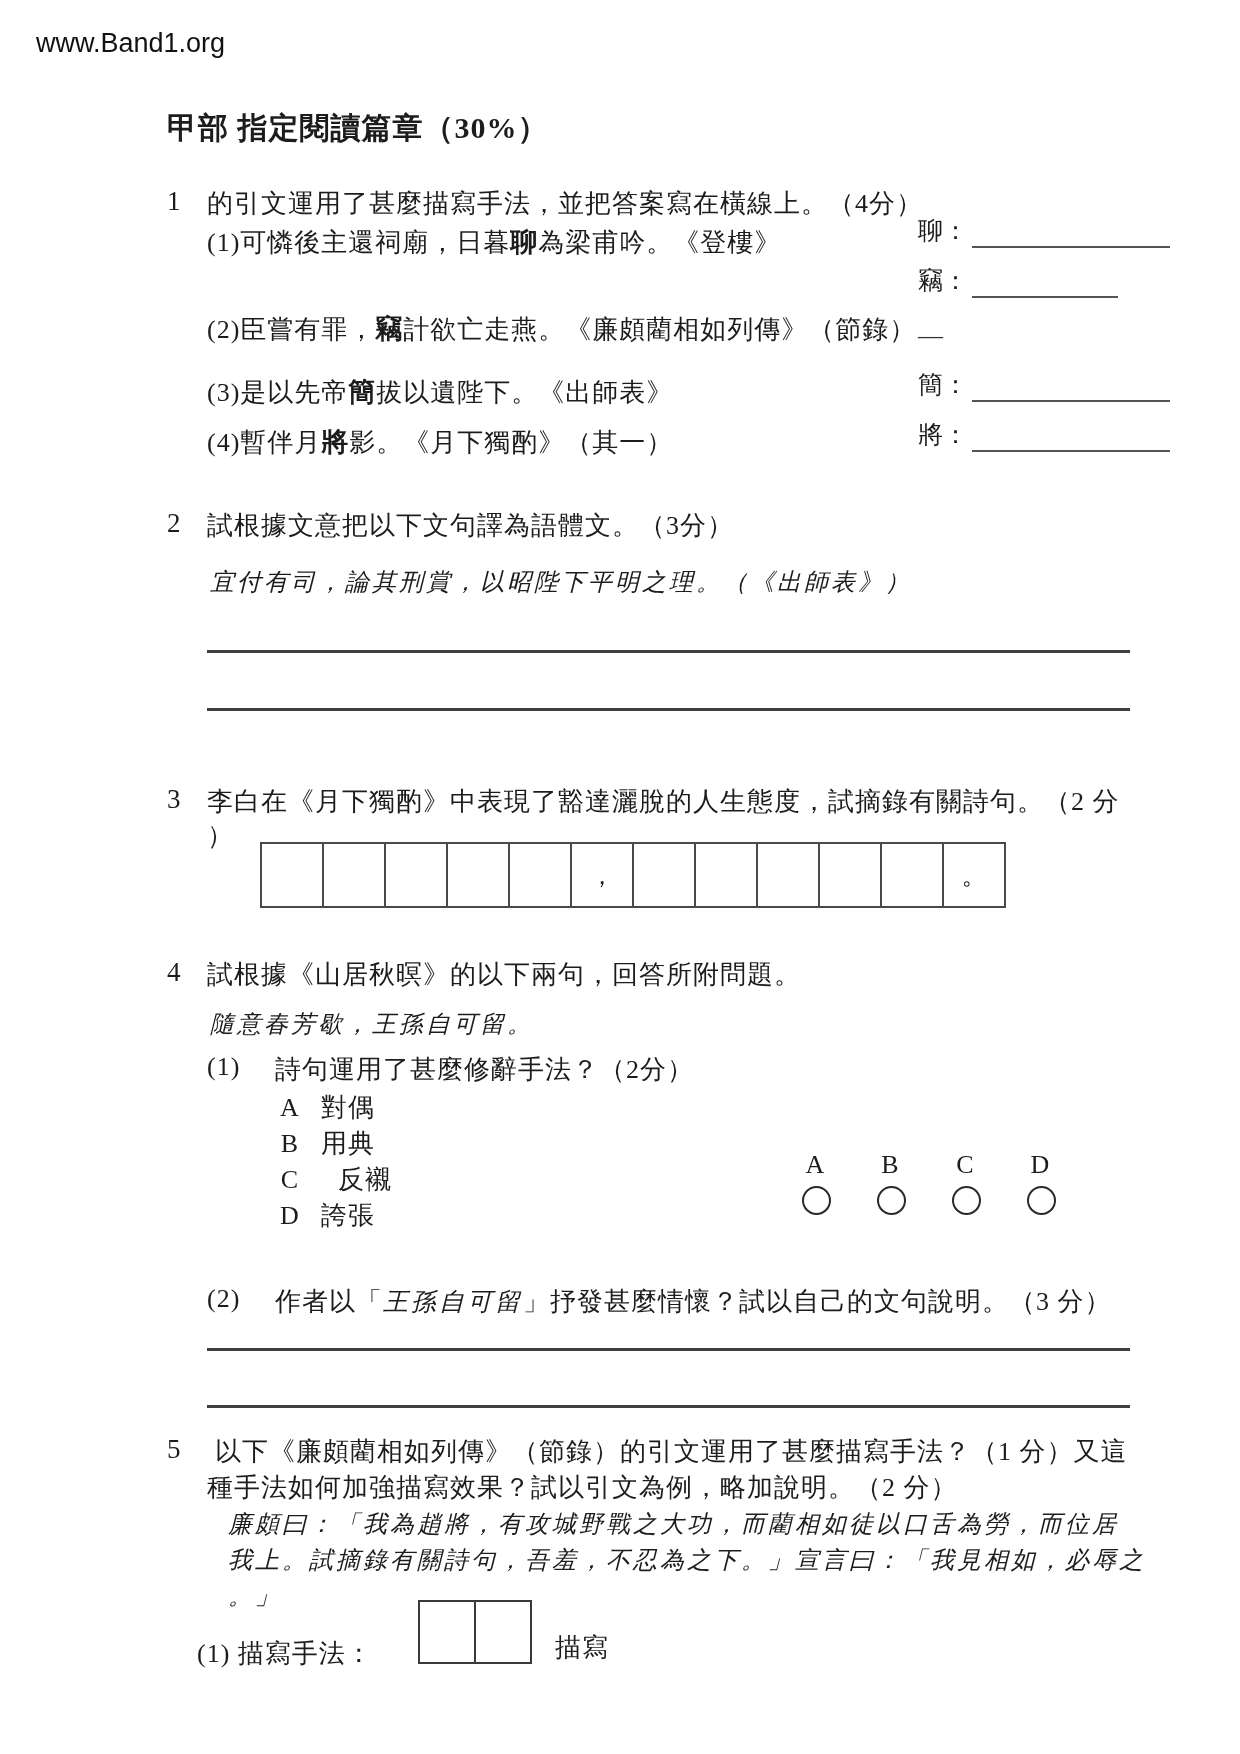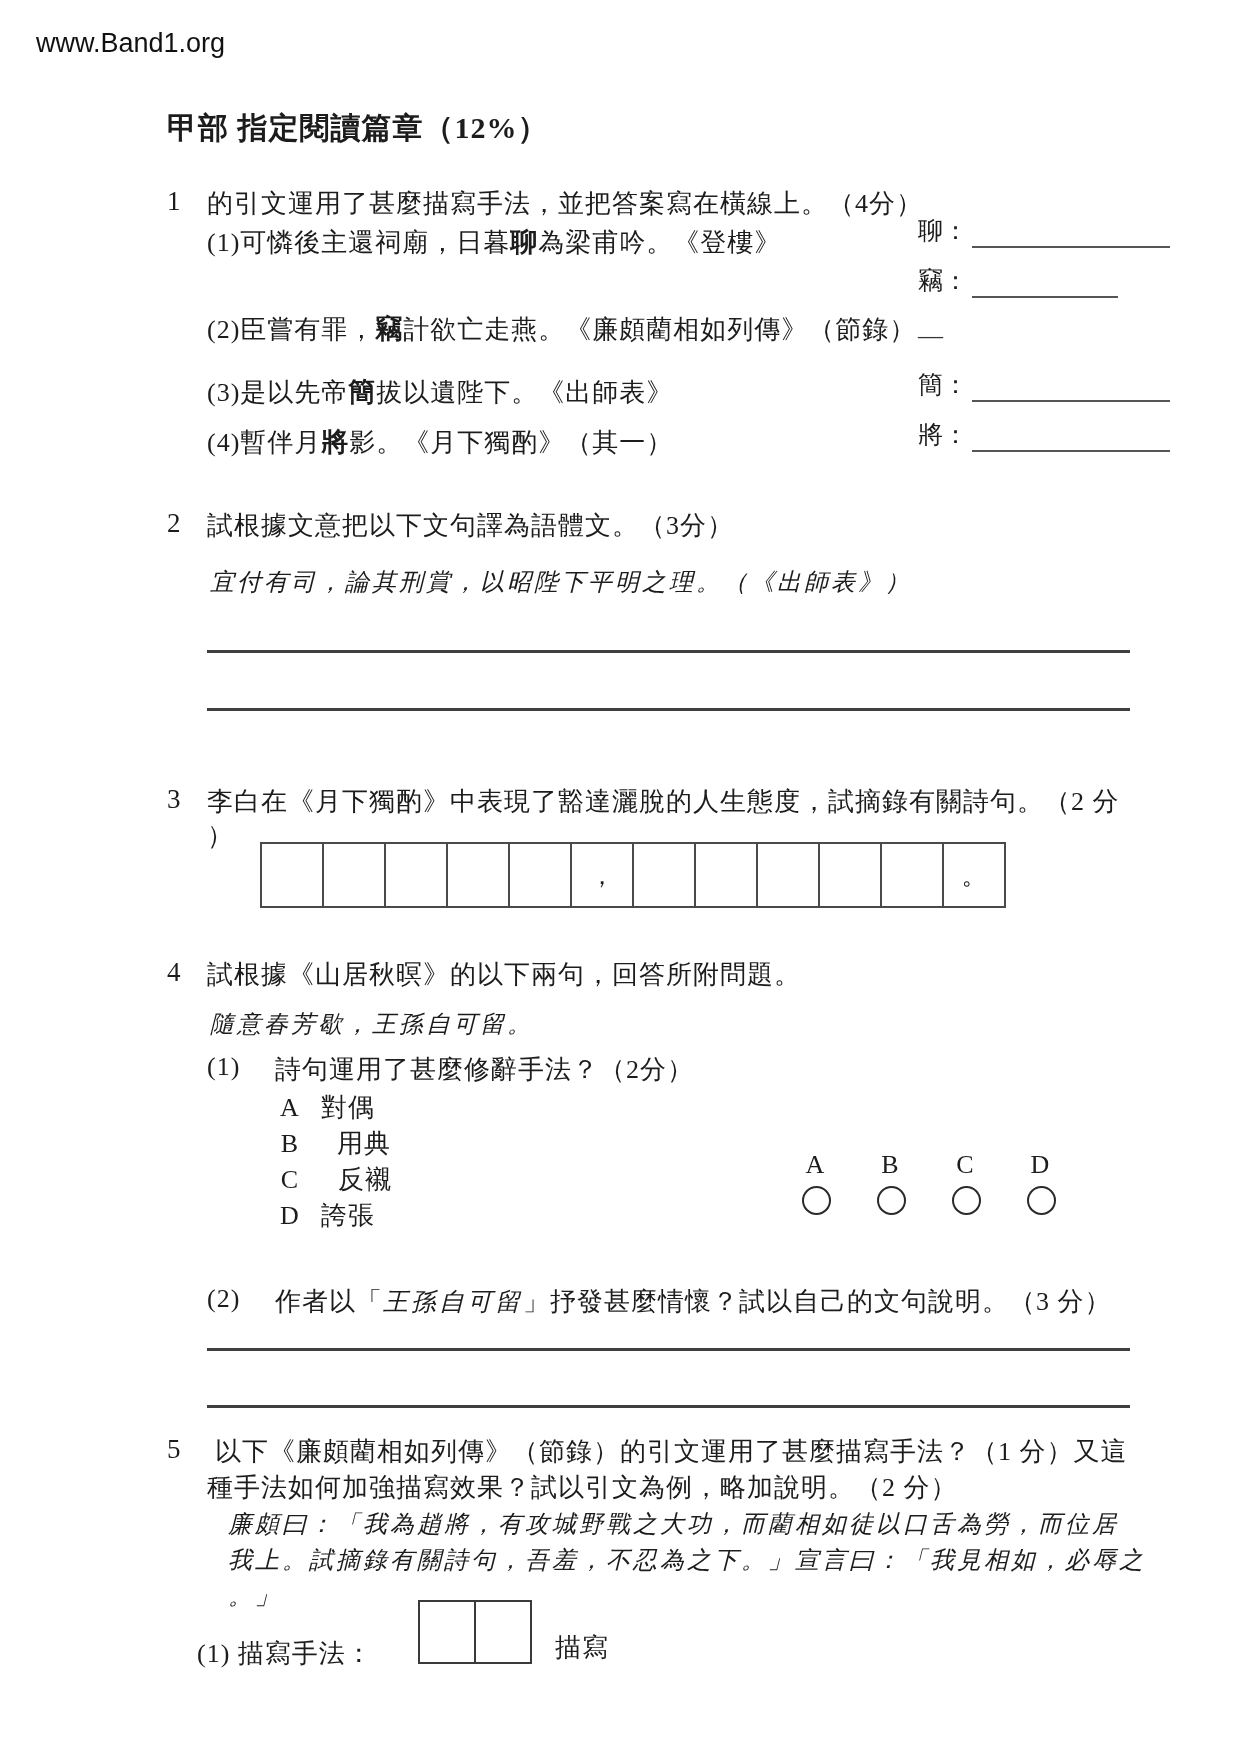--- a/index.html
+++ b/index.html
@@ -27,21 +27,21 @@
   .circle{width:25px;height:25px;border:2px solid #2a2a2a;border-radius:50%;background:#fff;}
   .box2{display:flex;border:2px solid #3a3a3a;}
   .box2 .bcell{width:54px;height:60px;}
   .box2 .bcell:first-child{border-right:2px solid #3a3a3a;}
 </style>
 </head>
 <body>
 
 <div class="abs brand sans" style="left:36px;top:28px;">www.Band1.org</div>
 
-<div class="abs title" style="left:167px;top:108px;">甲部 指定閱讀篇章（12%）</div>
+<div class="abs title" style="left:167px;top:108px;">甲部 指定閱讀篇章（30%）</div>
 
 <div class="abs qnum" style="left:167px;top:186px;">1</div>
 <div class="abs text" style="left:207px;top:186px;">的引文運用了甚麼描寫手法，並把答案寫在橫線上。（4分）</div>
 
 <div class="abs text" style="left:207px;top:224px;"><span>(1)可憐後主還祠廟，日暮</span><span class="bold-ch">聊</span><span>為梁甫吟。《登樓》</span></div>
 
 <div class="abs text" style="left:207px;top:295px;margin-top:16px;"><span>(2)臣嘗有罪，</span><span class="bold-ch">竊</span><span>計欲亡走燕。《廉頗藺相如列傳》（節錄）</span></div>
 
 <div class="abs text" style="left:207px;top:374px;"><span>(3)是以先帝</span><span class="bold-ch">簡</span><span>拔以遺陛下。《出師表》</span></div>
 
@@ -95,21 +95,21 @@
 </div>
 
 <div class="abs qnum" style="left:167px;top:957px;">4</div>
 <div class="abs text" style="left:207px;top:957px;">試根據《山居秋暝》的以下兩句，回答所附問題。</div>
 <div class="abs kai" style="left:210px;top:1008px;">隨意春芳歇，王孫自可留。</div>
 
 <div class="abs text" style="left:207px;top:1052px;">(1)</div>
 <div class="abs text" style="left:275px;top:1052px;">詩句運用了甚麼修辭手法？（2分）</div>
 
 <div class="abs text" style="left:275px;top:1090px;"><span class="mc-letter" style="display:inline-block;">A</span><span style="margin-left:16px;">對偶</span></div>
-<div class="abs text" style="left:275px;top:1126px;"><span class="mc-letter" style="display:inline-block;">B</span><span style="margin-left:32px;">用典</span></div>
+<div class="abs text" style="left:275px;top:1126px;"><span class="mc-letter" style="display:inline-block;">B</span><span style="margin-left:16px;">用典</span></div>
 <div class="abs text" style="left:275px;top:1162px;"><span class="mc-letter" style="display:inline-block;">C</span><span style="margin-left:33px;">反襯</span></div>
 <div class="abs text" style="left:275px;top:1198px;"><span class="mc-letter" style="display:inline-block;">D</span><span style="margin-left:16px;">誇張</span></div>
 
 <div class="abs mc-letter" style="left:800px;top:1150px;">A</div>
 <div class="abs mc-letter" style="left:875px;top:1150px;">B</div>
 <div class="abs mc-letter" style="left:950px;top:1150px;">C</div>
 <div class="abs mc-letter" style="left:1025px;top:1150px;">D</div>
 <div class="abs circle" style="left:802px;top:1186px;"></div>
 <div class="abs circle" style="left:877px;top:1186px;"></div>
 <div class="abs circle" style="left:952px;top:1186px;"></div>

